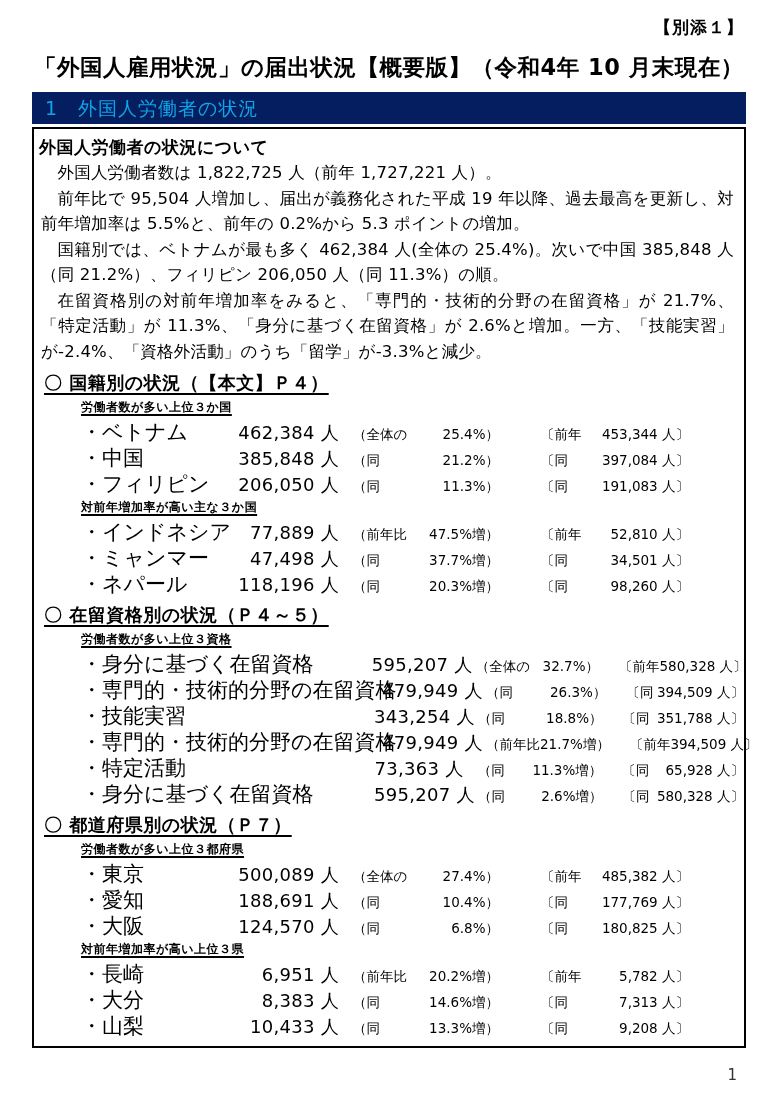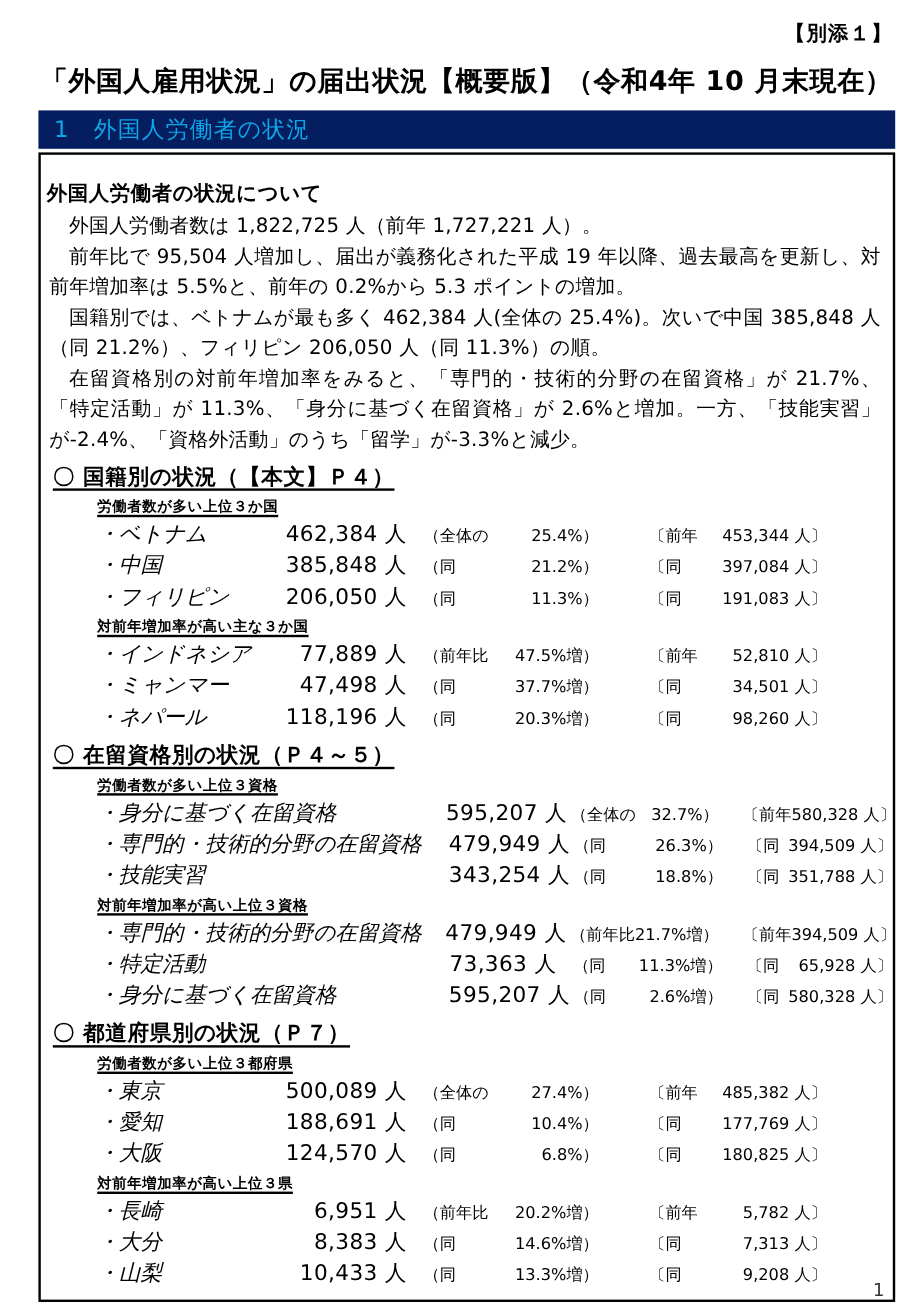--- a/index.html
+++ b/index.html
@@ -13,21 +13,21 @@
   }
   .doc-title{
     margin:13px 0 9px 34px;font-size:22.5px;font-weight:bold;letter-spacing:.5px;white-space:nowrap;
   }
   .section-bar{
     margin-left:32px;width:714px;box-sizing:border-box;background:#041e5f;color:#0ea5e9;
     font-size:19px;line-height:32px;height:32px;padding-left:13px;letter-spacing:1px;
   }
   .content-box{
     margin-left:32px;width:714px;box-sizing:border-box;border:2px solid #000;margin-top:3px;
-    min-height:888px;padding:21px 0 8px 0;
+    min-height:888px;padding:6px 0 8px 0;
   }
   .intro-heading{
     font-size:17px;font-weight:bold;padding-left:5px;line-height:25px;letter-spacing:.5px;
   }
   .para{
     margin:0;padding:0 10px 0 7px;font-size:16.5px;line-height:25.5px;text-indent:1em;
     letter-spacing:.2px;text-align:justify;
   }
   .section{margin-top:4px;}
   .section-title{
@@ -35,21 +35,21 @@
     text-decoration:underline;text-decoration-thickness:1.5px;text-underline-offset:4px;line-height:24px;text-align:right;
   }
   .group-heading{
     display:inline-block;margin:1px 0 1px 47px;font-size:12px;font-weight:bold;letter-spacing:.5px;
     text-decoration:underline;text-decoration-thickness:1.5px;text-underline-offset:3px;line-height:20px;
   }
   .group{display:flex;flex-direction:column;}
   .row{
     display:flex;align-items:baseline;height:26px;padding-left:47px;white-space:nowrap;
   }
-  .row .name{width:150px;font-size:18px;font-style:italic;}
+  .row .name{width:150px;font-size:21px;}
   .row .value{width:108px;text-align:right;font-size:18px;letter-spacing:.3px;}
   .row .pct{width:146px;margin-left:14px;display:flex;justify-content:space-between;font-size:13.5px;}
   .row .prev{width:148px;margin-left:42px;display:flex;justify-content:space-between;font-size:13.5px;}
   .section.wide .name{width:285px;}
   .section.wide .value{width:90px;margin-left:16px;}
   .section.wide .pct{width:128px;margin-left:14px;}
   .section.wide .prev{width:125px;margin-left:20px;}
   .page-number{
     position:absolute;right:33px;bottom:13px;font-size:15px;color:#333;
   }
@@ -205,21 +205,20 @@
     </span>
     <span class="prev">
       <span>〔同</span>
       <span>351,788 人〕</span>
     </span>
   </div>
 </div>
   </div>
 
   <div class="group-block">
-    <div><span class="group-heading">対前年増加率が高い上位３資格</span></div>
     <div class="group">
   <div class="row">
     <span class="name">・専門的・技術的分野の在留資格</span>
     <span class="value">479,949 人</span>
     <span class="pct">
       <span>（前年比</span>
       <span>21.7%増）</span>
     </span>
     <span class="prev">
       <span>〔前年</span>

